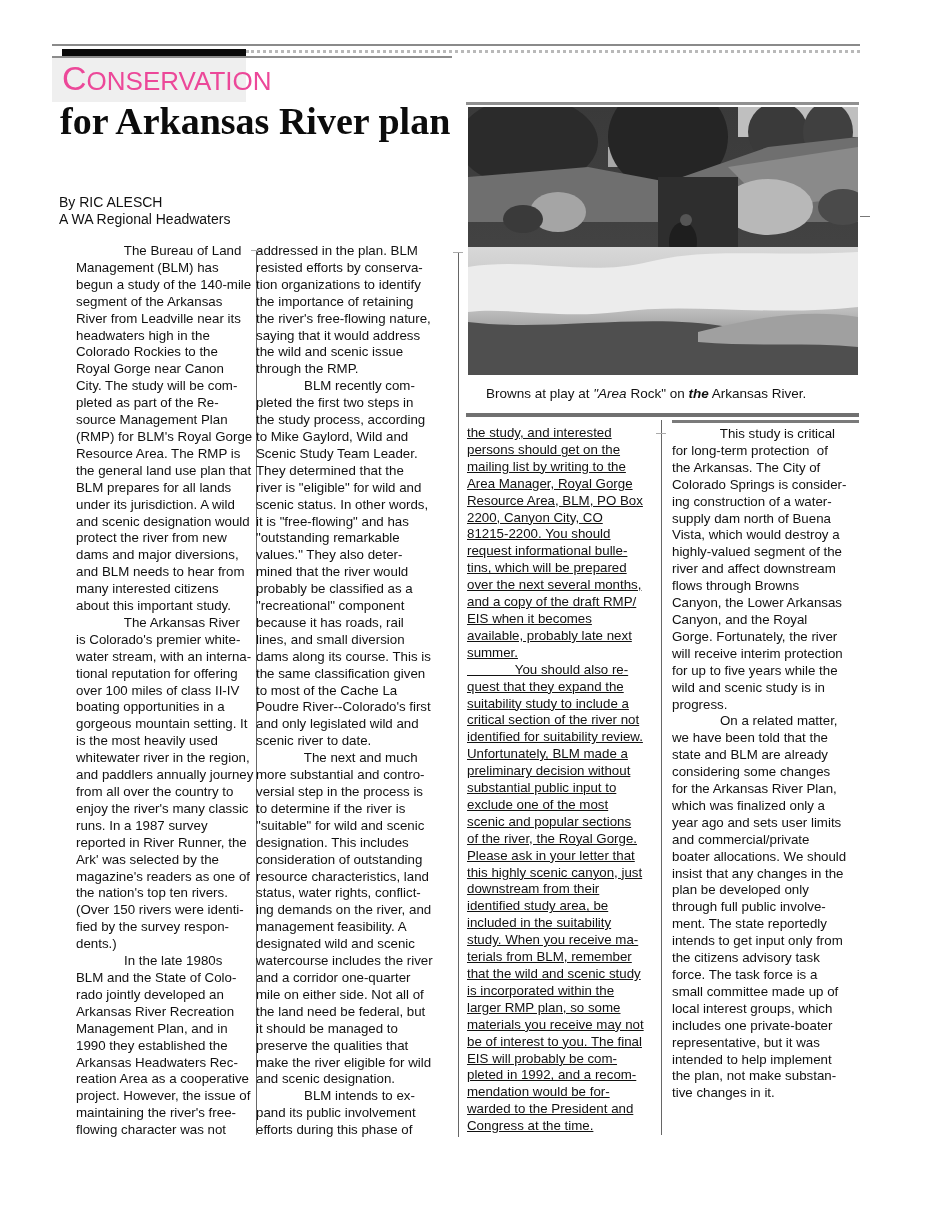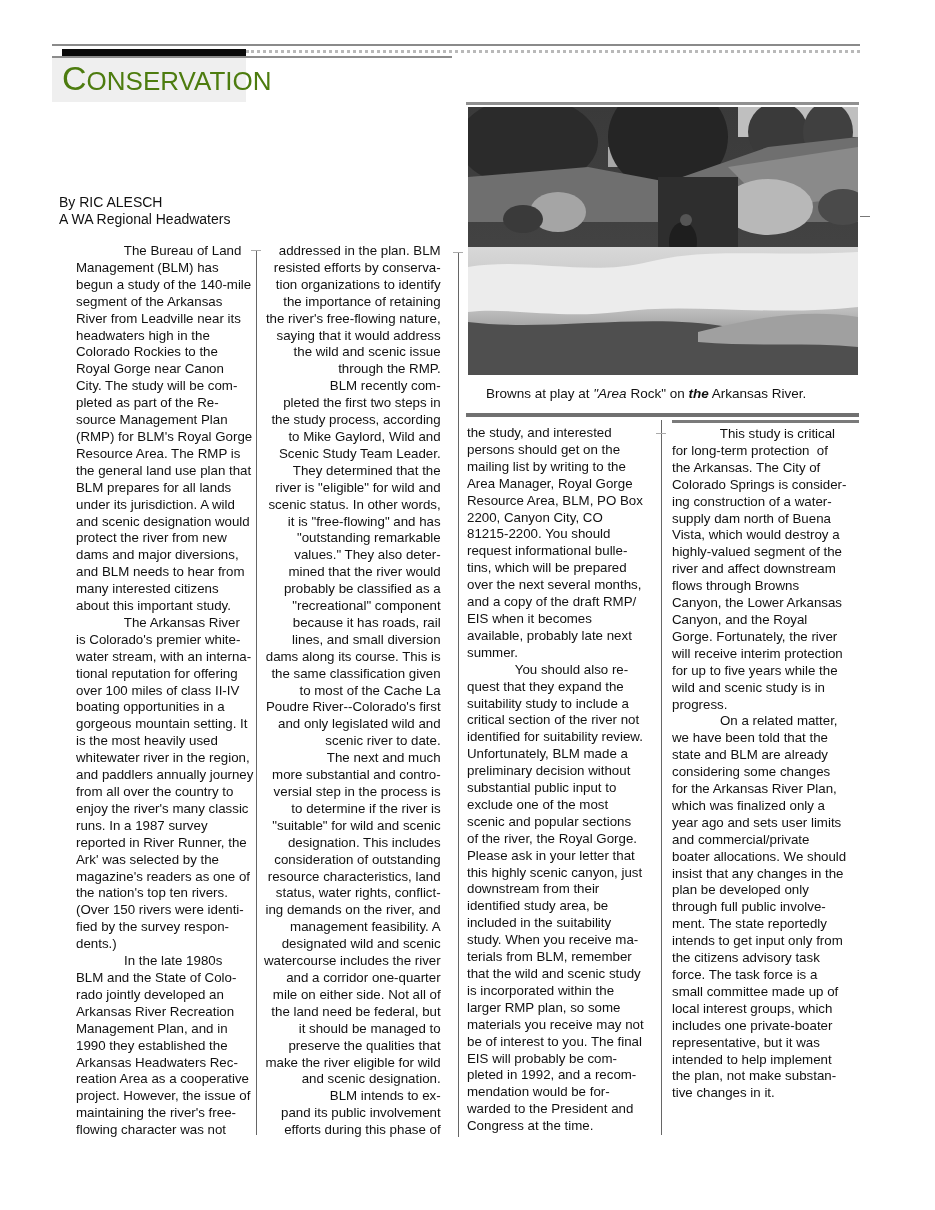--- a/index.html
+++ b/index.html
@@ -9,21 +9,21 @@
 
   
   .top-rule { left: 52px; top: 44px; width: 808px; height: 2px; background: #8a8a8a; }
   .black-bar { left: 62px; top: 49px; width: 184px; height: 7px; background: #0a0a0a; }
   .dotted-rule { left: 246px; top: 50px; width: 614px; height: 0;
                  border-top: 3px dotted #b9b9b9; }
   .under-bar { left: 52px; top: 56px; width: 400px; height: 2px; background: #8c8c8c; }
 
   
   .section-box { left: 52px; top: 58px; width: 194px; height: 44px; background: #efefef; }
-  .section-label { left: 62px; top: 60px; font-size: 26px; color: #4d7c0f;
+  .section-label { left: 62px; top: 60px; font-size: 26px; color: #ec4899;
                    font-variant: small-caps; letter-spacing: 0px; line-height: 36px;
                    font-family: "Liberation Sans", sans-serif; }
   .section-label .cap { font-size: 34px; }
 
   
   .headline { left: 60px; top: 100px; width: 400px; font-family: "Liberation Serif", serif;
               font-weight: bold; font-size: 38px; line-height: 42px; color: #0c0c0c; }
   .byline { left: 59px; top: 194px; font-size: 14px; line-height: 17px; color: #111; }
 
   
@@ -33,22 +33,22 @@
   .caption { left: 486px; top: 386px; font-size: 13.5px; color: #111; }
   .caption i { font-style: italic; }
   .caption b { font-weight: bold; font-style: italic; }
   .caption-rule { left: 466px; top: 413px; width: 393px; height: 4px; background: #707070; }
   .caption-rule2 { left: 672px; top: 420px; width: 187px; height: 3px; background: #7a7a7a; }
 
   
   .col { position: absolute; font-size: 13.3px; line-height: 16.9px; color: #111;
          white-space: pre; }
   .col1 { left: 76px; top: 243px; }
-  .col2 { left: 264px; top: 243px; text-align: right; }
-  .col3 { left: 467px; top: 425px; }
+  .col2 { left: 256px; top: 243px; }
+  .col3 { left: 467px; top: 425px; text-decoration: underline; }
   .col4 { left: 672px; top: 426px; }
 
   
   .vrule { width: 1px; background: #666; }
   .vr1 { left: 256px; top: 250px; height: 885px; }
   .vr2 { left: 458px; top: 252px; height: 885px; }
   .vr3 { left: 661px; top: 420px; height: 715px; }
   .tick { height: 1px; background: #aaa; width: 10px; }
   .side-tick { left: 860px; top: 216px; width: 10px; height: 1px; background: #777; }
 </style>
@@ -57,20 +57,21 @@
 
 <div class="abs top-rule"></div>
 <div class="abs black-bar"></div>
 <div class="abs dotted-rule"></div>
 <div class="abs under-bar"></div>
 
 <div class="abs section-box"></div>
 <div class="abs section-label"><span class="cap">C</span><span>ONSERVATION</span></div>
 
 <div class="abs headline">
+  <div>for Arkansas River plan</div>
 </div>
 
 <div class="abs byline">
   <div>By RIC ALESCH</div>
   <div>A WA Regional Headwaters</div>
 </div>
 
 <div class="abs photo-top-rule"></div>
 <div class="abs photo">
   <svg width="390" height="268" viewBox="0 0 390 268">

